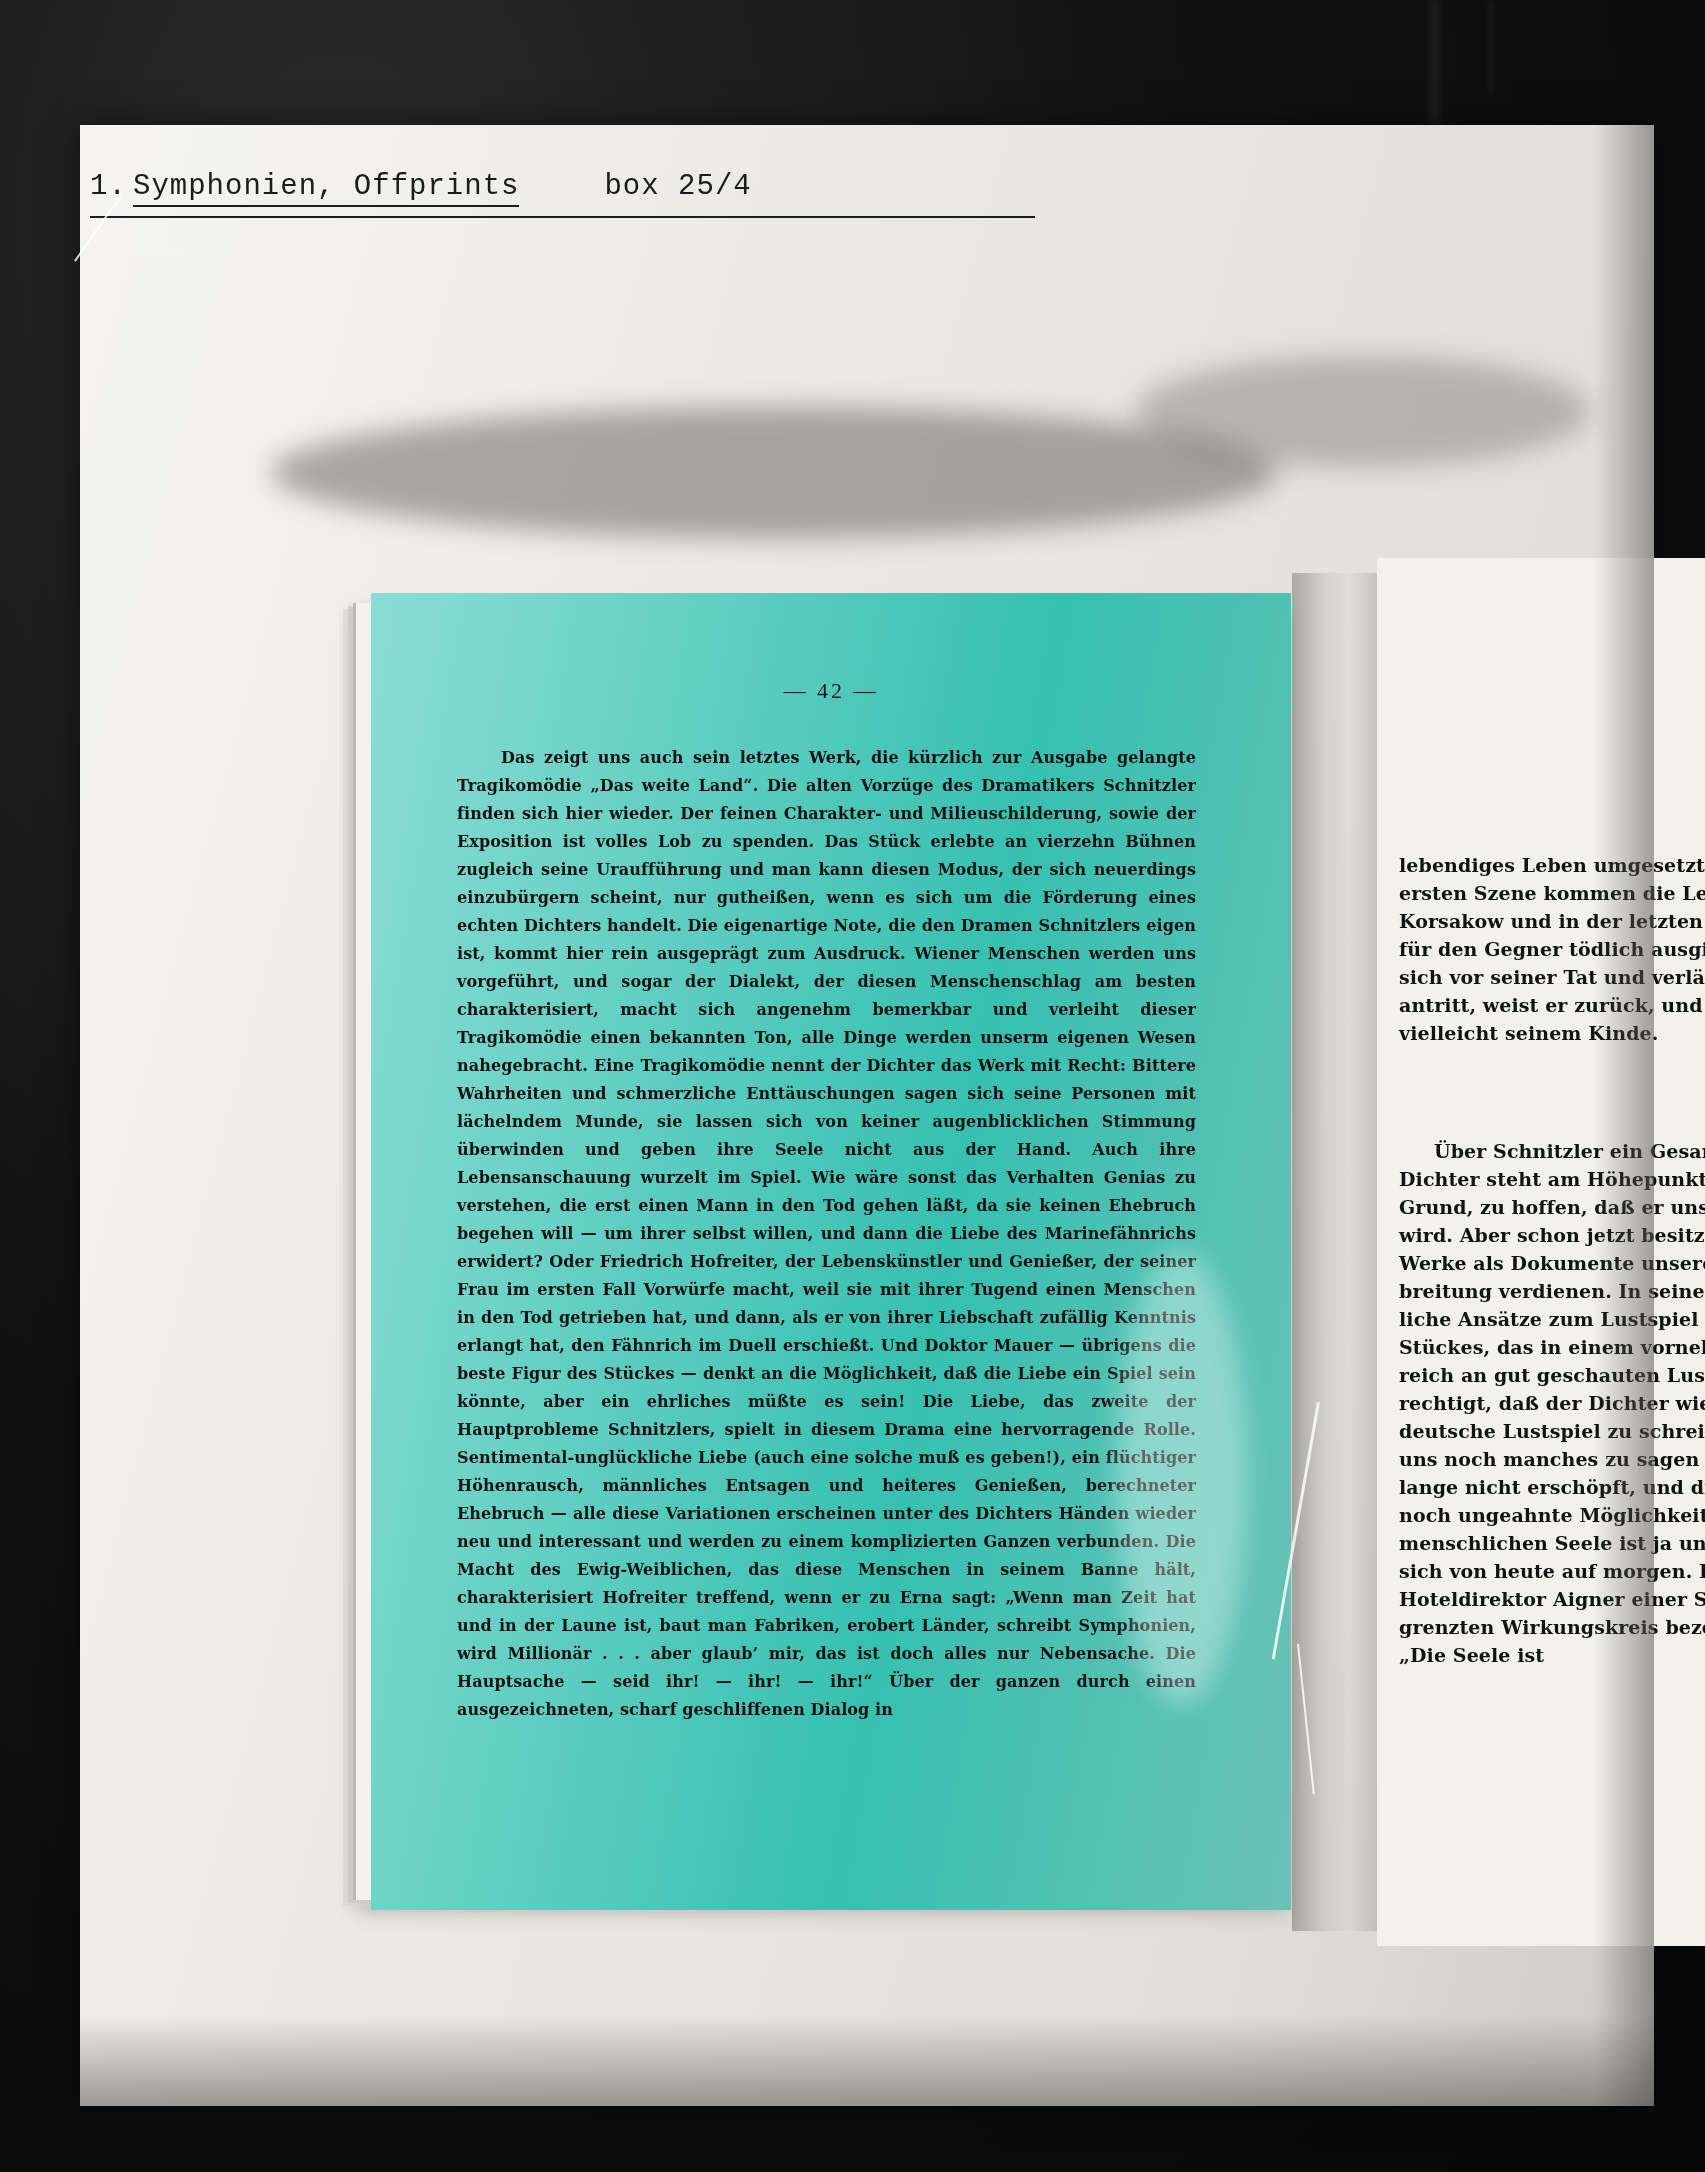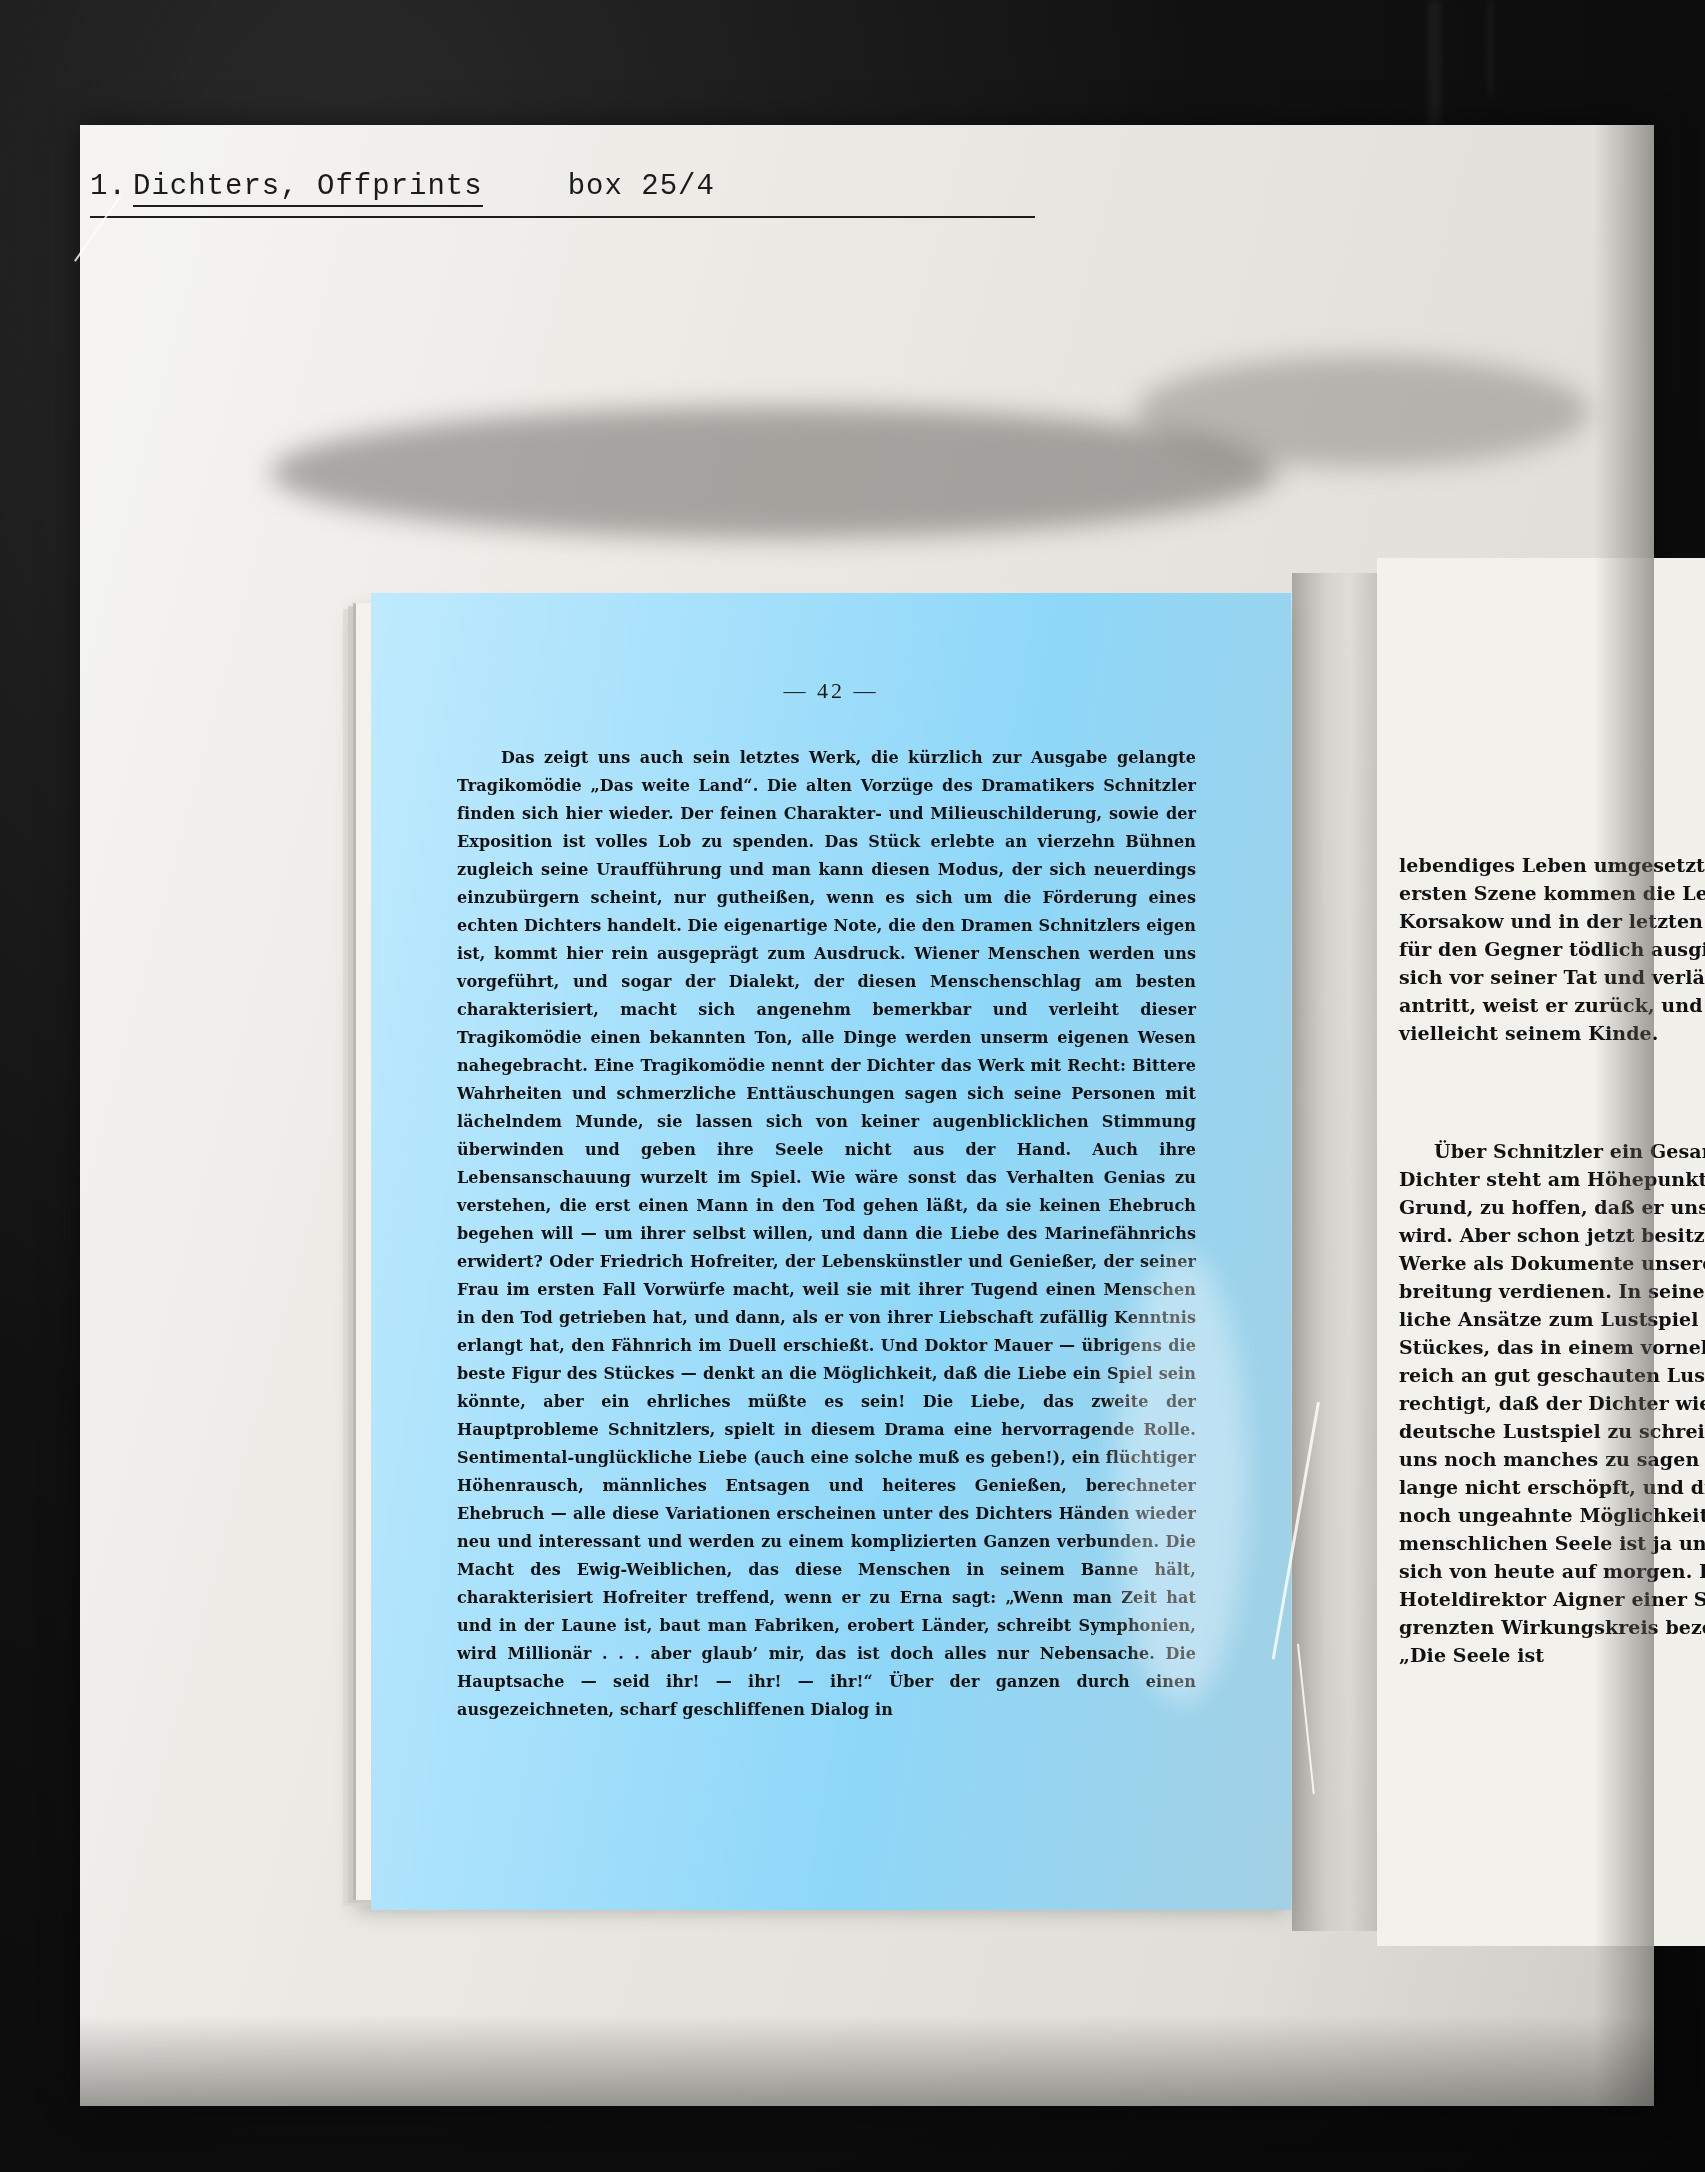--- a/index.html
+++ b/index.html
@@ -114,21 +114,21 @@
       -8px 3px 0 rgba(200,198,192,0.7),
       -13px 6px 0 rgba(212,210,204,0.6),
       0 10px 20px rgba(0,0,0,0.25);
   }
   .page-left {
     position: absolute;
     left: 75px;
     top: 126px;
     width: 920px;
     height: 1317px;
-    background: #7dd3fc;
+    background: #14b8a6;
   }
   .page-left-tone {
     position: absolute;
     inset: 0;
     background: linear-gradient(100deg, rgba(255,255,255,0.5), rgba(236,234,228,0.15) 60%, rgba(205,203,197,0.45) 100%);
     pointer-events: none;
   }
   .gutter {
     position: absolute;
     left: 996px;
@@ -223,21 +223,21 @@
 
 <div class="scan-backdrop"></div>
 <div class="backdrop-streak" style="left:1428px; top:0; width:13px; height:126px;"></div>
 <div class="backdrop-streak" style="left:1488px; top:0; width:5px; height:96px;"></div>
 
 <div class="sheet">
   <div class="sheet-tone"></div>
 
   <div class="typed-header">
     <span class="hdr-num">1.</span>
-    <span class="hdr-title">Dichters, Offprints</span>
+    <span class="hdr-title">Symphonien, Offprints</span>
     <span class="hdr-box">box 25/4</span>
   </div>
 
   <div class="smudge" style="left:191px; top:282px; width:1006px; height:131px; background:rgba(60,58,54,0.40);"></div>
   <div class="smudge" style="left:1056px; top:231px; width:453px; height:111px; background:rgba(70,68,64,0.30);"></div>
 
   <div class="book">
 
     <div class="page-stack"></div>
 

